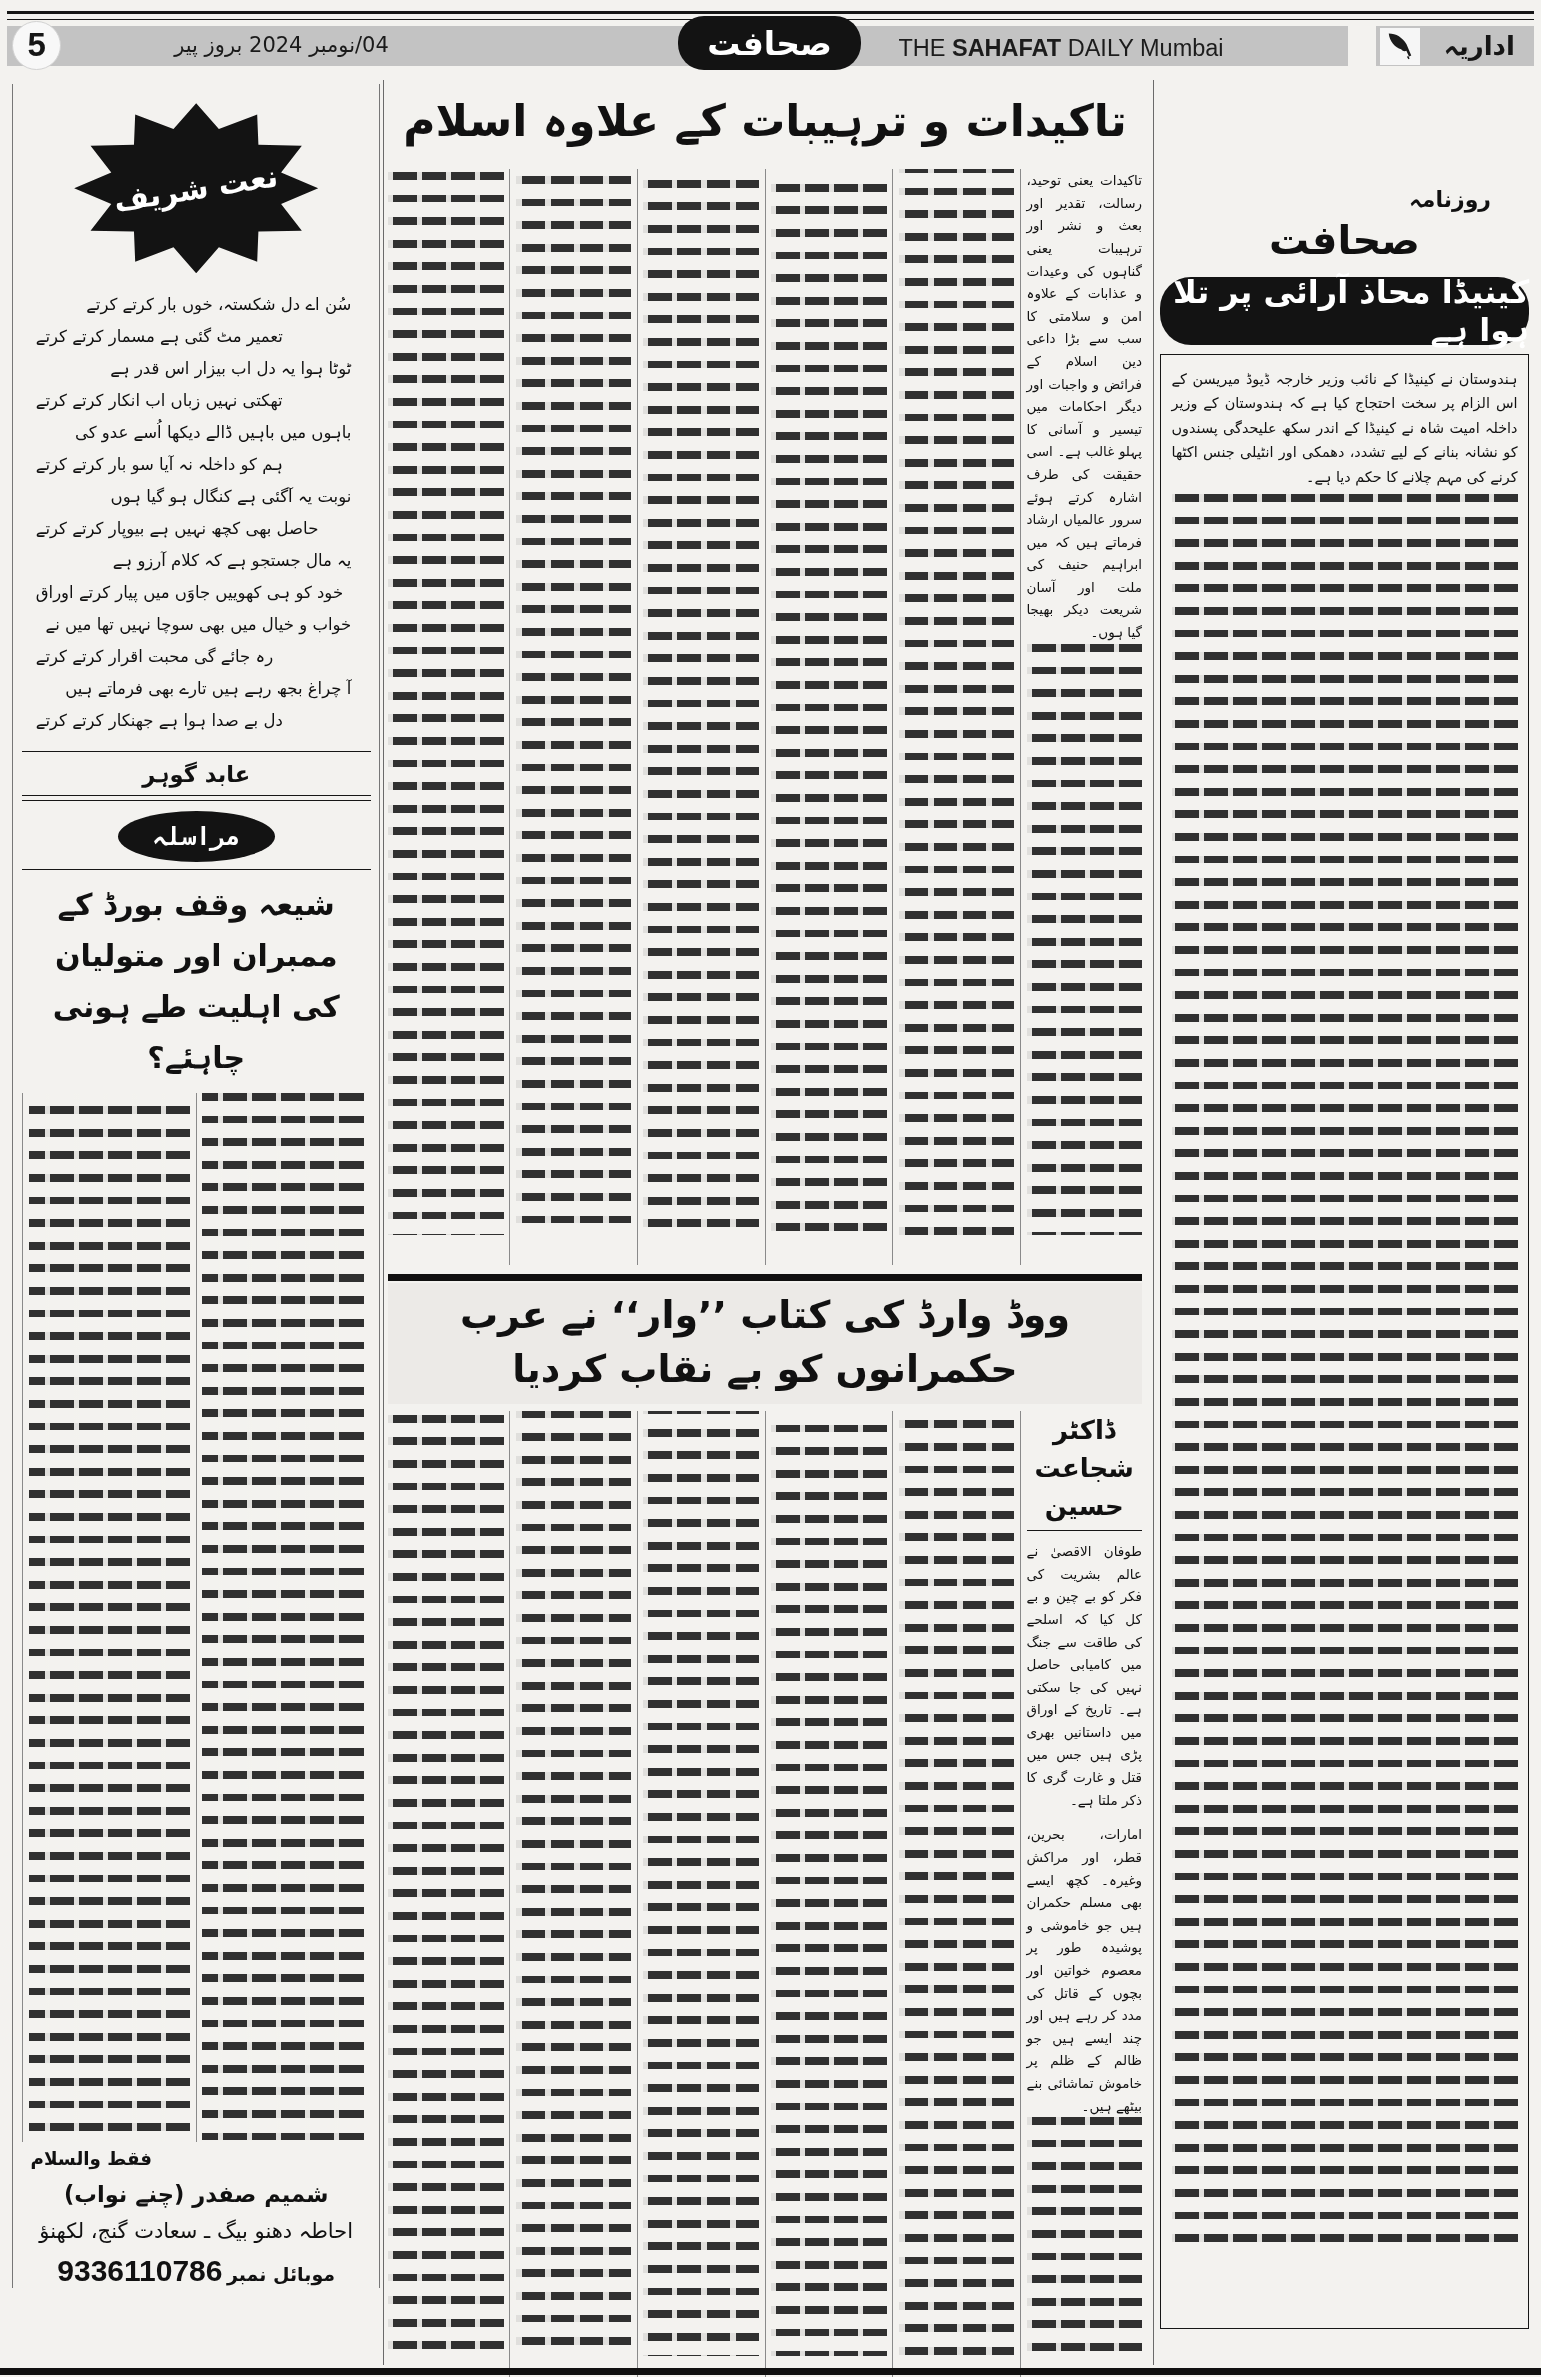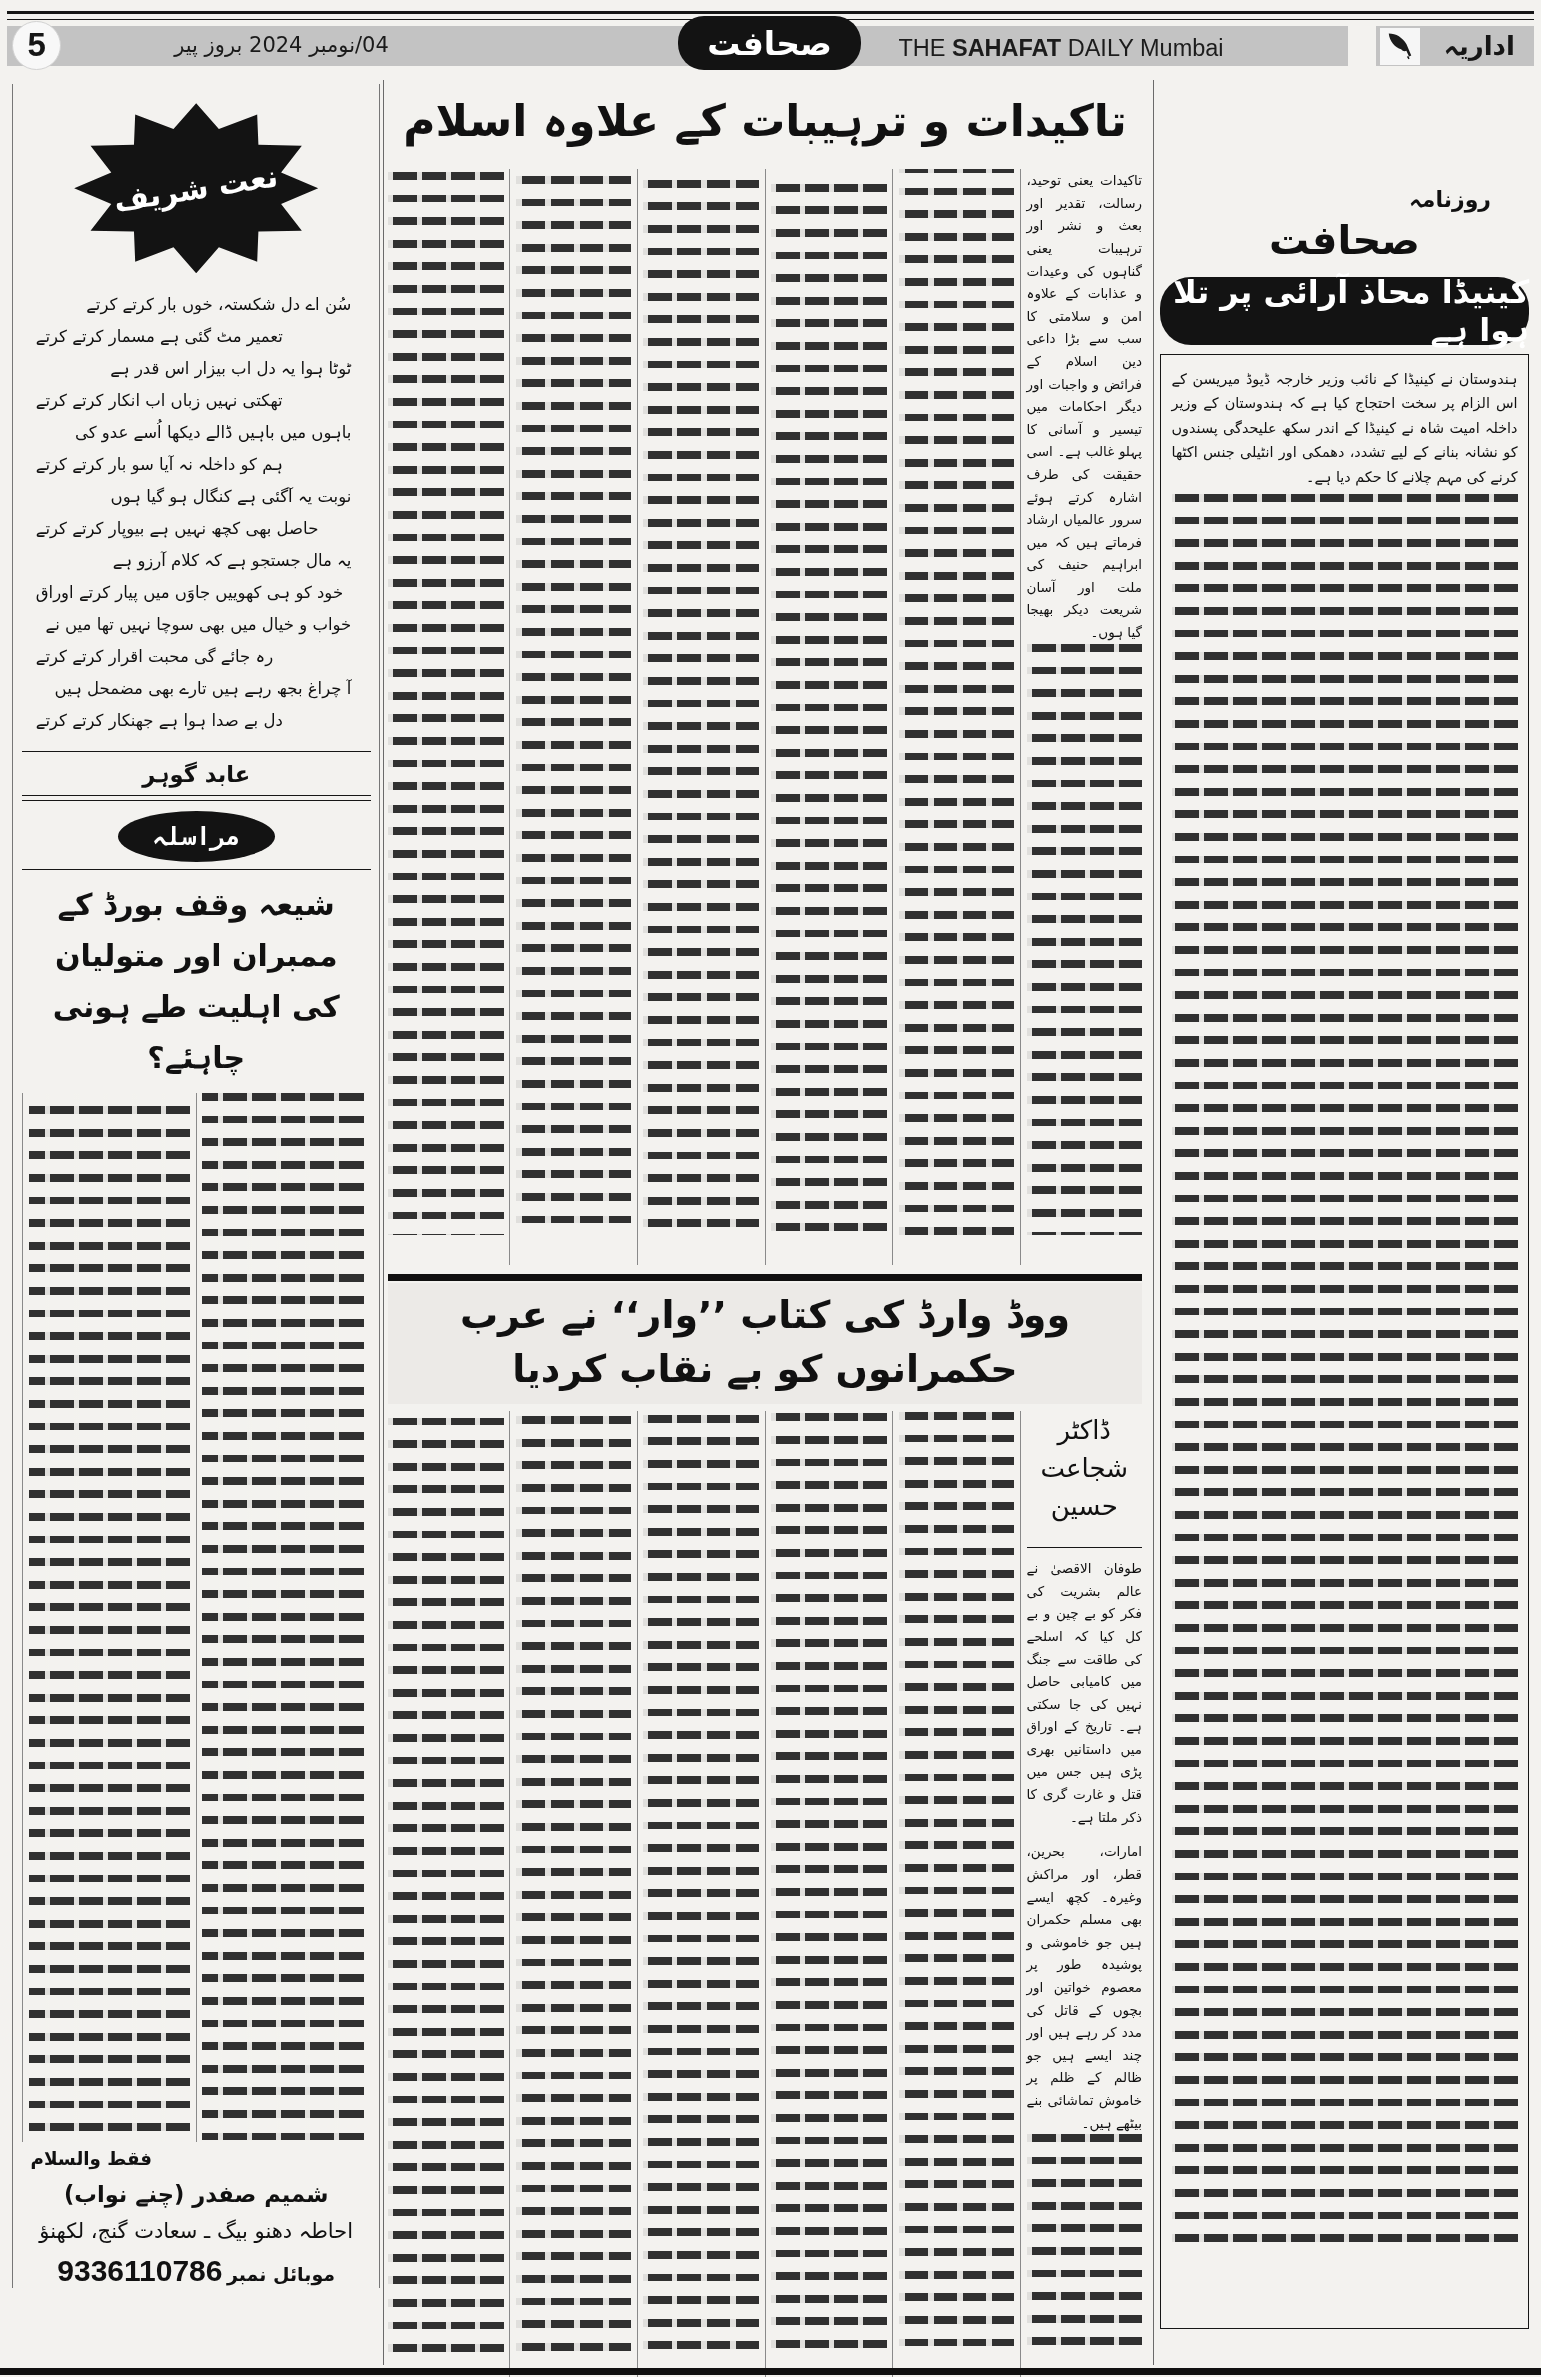--- a/index.html
+++ b/index.html
@@ -78,22 +78,22 @@
   .art1-cols{height:1096px;margin-top:5.2px;}
   .art1-cols .greek{height:5922px;}
   .byline-box{border-top:1.7px solid #161616;border-bottom:1.7px solid #161616;
     text-align:center;font-weight:bold;font-size:19px;line-height:35px;padding:5.2px 0;margin-bottom:10.5px;}
   .lead{font-size:13.5px;line-height:22.6px;}
   .thick-divider{height:7px;background:#101010;margin:8.7px 0 0;}
   .headline-2-band{background:#eceae7;padding:5.2px 0 8.7px;margin-top:1.7px;}
   .headline-2{text-align:center;font-size:38px;font-weight:bold;line-height:54px;}
   .art2-cols{height:974px;margin-top:7px;}
   .art2-cols .greek{height:4964px;}
-  .byline-2{text-align:center;font-weight:normal;font-size:26px;line-height:38px;
-    border-bottom:1.7px solid #161616;padding-bottom:22px;margin-bottom:8.7px;}
+  .byline-2{text-align:center;font-weight:bold;font-size:26px;line-height:38px;
+    border-bottom:1.7px solid #161616;padding-bottom:5px;margin-bottom:8.7px;}
   
   .right-col{position:absolute;left:1160px;top:84px;width:369px;bottom:12.2px;box-sizing:border-box;}
   .ed-kicker{margin-top:103px;text-align:right;padding-right:38px;font-size:22px;font-weight:bold;}
   .ed-paper{text-align:center;font-size:40px;font-weight:bold;margin-top:5.2px;}
   .ed-headbox{margin-top:14px;background:#131313;border-radius:31px;height:68px;
     display:flex;align-items:center;justify-content:center;}
   .ed-headbox span{color:#fff;font-size:32px;font-weight:bold;}
   .ed-body{margin-top:8.7px;border:1.7px solid #161616;padding:12.2px 10.5px;height:1975px;box-sizing:border-box;overflow:hidden;}
   .ed-body .lead{font-size:14.4px;line-height:24.4px;}
   .ed-body .greek{height:1750px;margin-top:5.2px;}
@@ -137,21 +137,21 @@
         <div>ٹوٹا ہوا یہ دل اب بیزار اس قدر ہے</div>
         <div>تھکتی نہیں زباں اب انکار کرتے کرتے</div>
         <div>باہوں میں باہیں ڈالے دیکھا اُسے عدو کی</div>
         <div>ہم کو داخلہ نہ آیا سو بار کرتے کرتے</div>
         <div>نوبت یہ آگئی ہے کنگال ہو گیا ہوں</div>
         <div>حاصل بھی کچھ نہیں ہے بیوپار کرتے کرتے</div>
         <div>یہ مال جستجو ہے کہ کلام آرزو ہے</div>
         <div>خود کو ہی کھوییں جاوَں میں پیار کرتے اوراق</div>
         <div>خواب و خیال میں بھی سوچا نہیں تھا میں نے</div>
         <div>رہ جائے گی محبت اقرار کرتے کرتے</div>
-        <div>آ چراغ بجھ رہے ہیں تارے بھی مضمحل ہیں</div>
+        <div>آ چراغ بجھ رہے ہیں تارے بھی فرماتے ہیں</div>
         <div>دل بے صدا ہوا ہے جھنکار کرتے کرتے</div>
       </div>
     <div class="poet">عابد گوہر</div>
     <div class="hr-double"></div>
 
     <div class="letter-head">
       <div class="oval-wrap">
         <div class="oval">
           <span>مراسلہ</span>
         </div>

